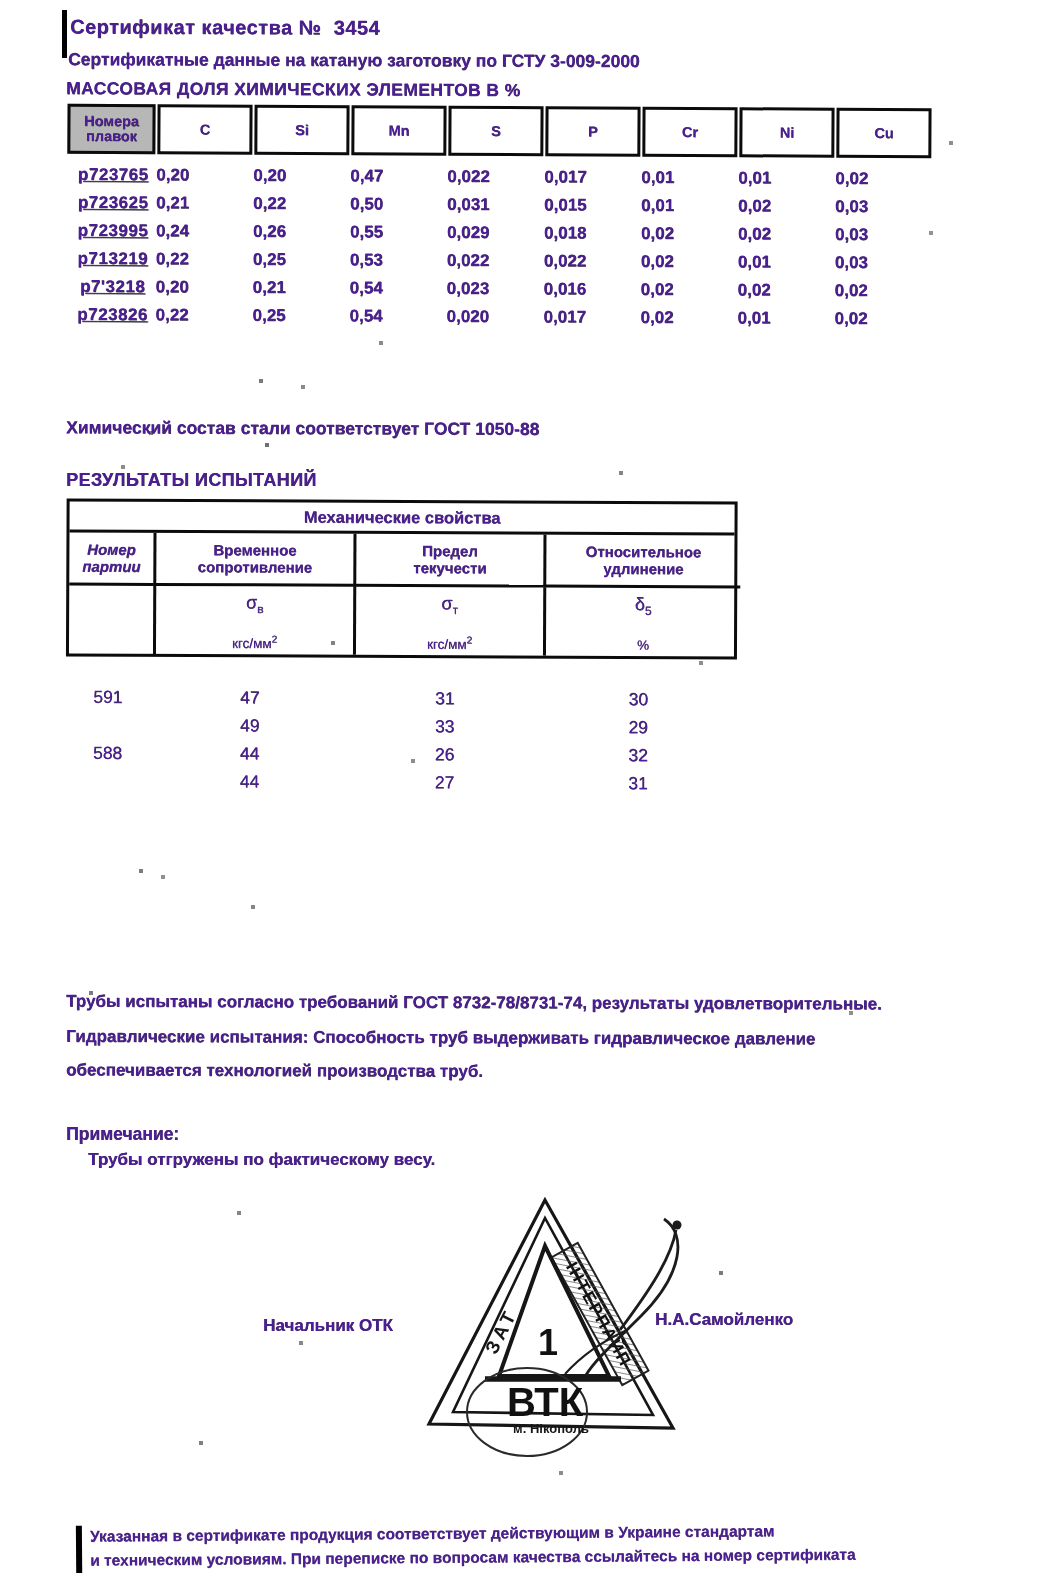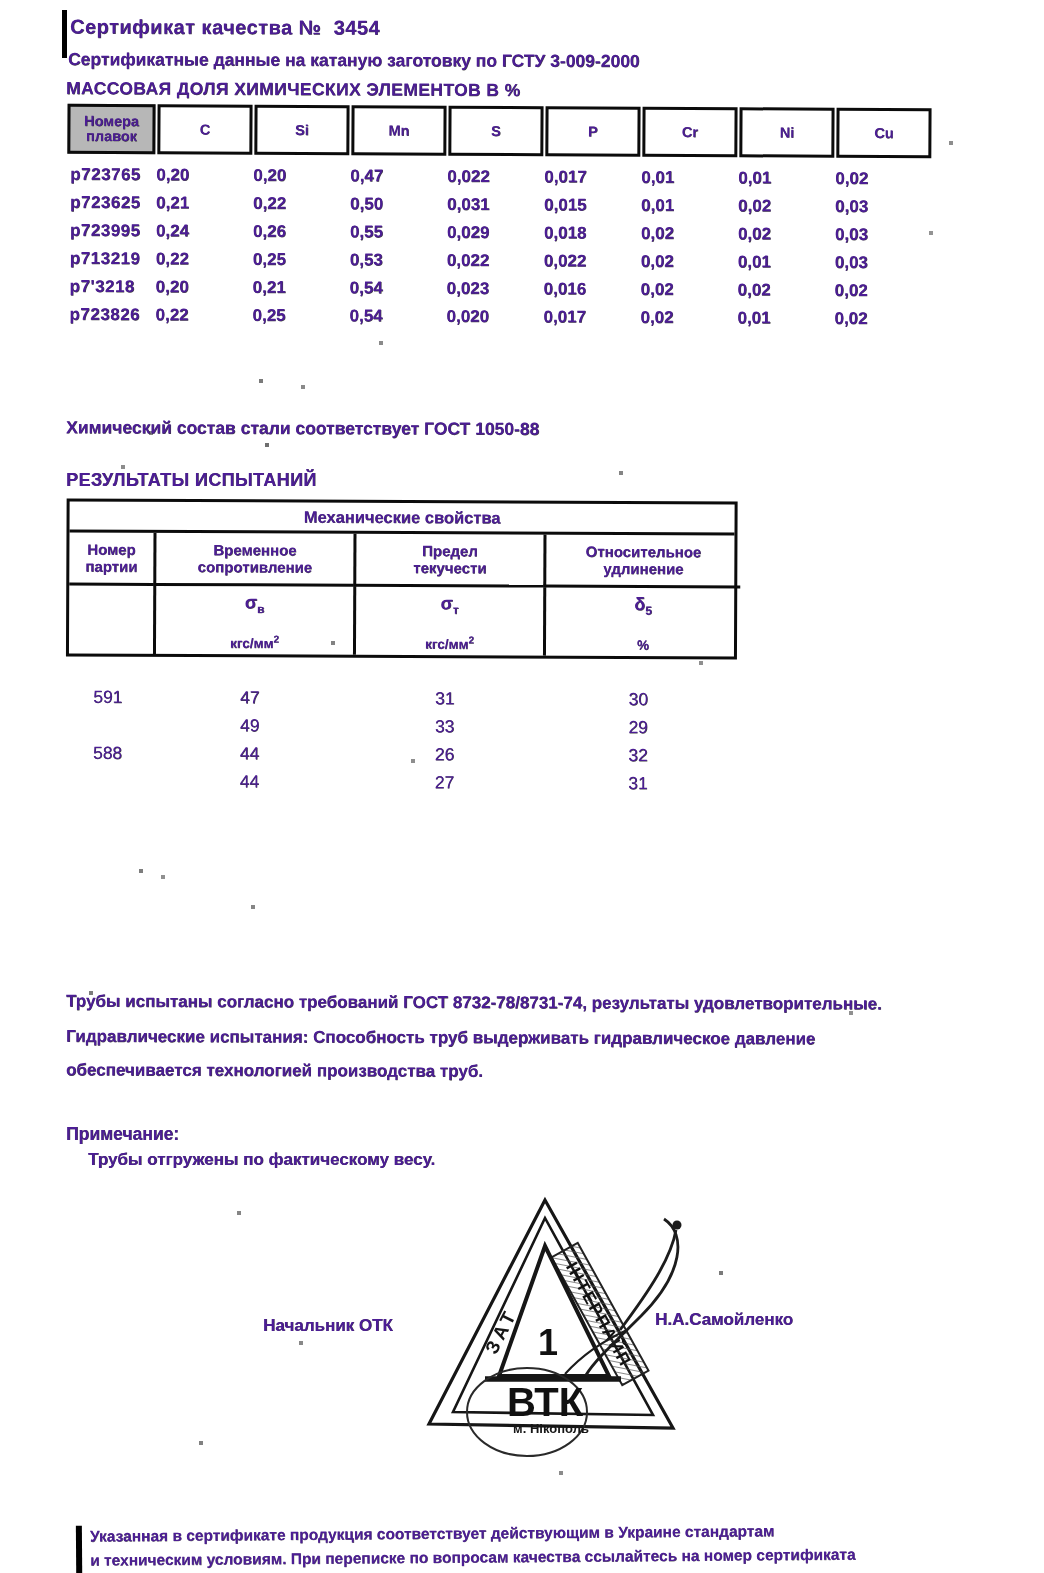--- a/index.html
+++ b/index.html
@@ -19,41 +19,41 @@
   .chem-head{display:grid;grid-template-columns:90px repeat(8,97px);}
   .chem-head .hcell{
     border:3px solid #0b0b0b;margin:0 1px;height:44px;display:flex;align-items:center;
     justify-content:center;text-align:center;font-weight:700;font-size:14.5px;line-height:15px;
     background:#fff;text-shadow:0.4px 0.4px 0.5px rgba(0,0,0,.7);
   }
   .chem-head .hcell.shaded{background:#b7b7b7;}
   .chem-rows{display:grid;grid-template-columns:90px repeat(8,97px);row-gap:8px;margin-top:11px;}
   .chem-rows .cell{height:20px;font-weight:700;font-size:17px;text-align:left;
        text-shadow:0.4px 0.4px 0.5px rgba(0,0,0,.75);}
-  .chem-rows .cell.melt{text-align:left;padding-left:4px;letter-spacing:.5px;}
+  .chem-rows .cell.melt{text-align:center;padding-left:4px;letter-spacing:.5px;text-decoration:underline;}
 
   .note1{left:66px;top:418px;font-size:17.5px;transform:rotate(.2deg);}
   .note2{left:66px;top:470px;font-size:18px;letter-spacing:.4px;}
 
   
   .mech-wrap{position:absolute;left:66px;top:500px;width:671px;transform:rotate(.25deg);}
   .mech-box{border:3px solid #0b0b0b;}
   .mech-span{height:28px;display:flex;align-items:center;justify-content:center;
     font-weight:700;font-size:16.5px;border-bottom:3px solid #0b0b0b;
     text-shadow:0.4px 0.4px 0.5px rgba(0,0,0,.7);}
   .mech-head{display:grid;grid-template-columns:84px 200px 190px 197px;}
   .mech-head .mcell{border-left:3px solid #0b0b0b;border-bottom:3px solid #0b0b0b;
     height:50px;display:flex;align-items:center;justify-content:center;text-align:center;
     font-weight:700;font-size:15px;line-height:17px;
     text-shadow:0.4px 0.4px 0.5px rgba(0,0,0,.7);}
-  .mech-head .mcell:first-child{border-left:none;}
+  .mech-head .mcell:first-child{border-left:none;font-style:italic;}
   .mech-units{display:grid;grid-template-columns:84px 200px 190px 197px;}
   .mech-units .ucell{border-left:3px solid #0b0b0b;height:68px;display:flex;
     flex-direction:column;align-items:center;justify-content:space-between;
-    padding:6px 0 4px 0;box-sizing:border-box;font-weight:700;
+    padding:6px 0 4px 0;box-sizing:border-box;font-weight:400;
     text-shadow:0.4px 0.4px 0.5px rgba(0,0,0,.7);}
   .mech-units .ucell:first-child{border-left:none;}
   .sym{font-size:18px;} .sym sub{font-size:12px;} 
   .unit{font-size:13.5px;} .unit sup{font-size:10px;}
   .mech-rows{display:grid;grid-template-columns:84px 200px 190px 197px;row-gap:7px;margin-top:30px;}
   .mech-rows .cell{height:21px;font-weight:400;font-size:17.5px;text-align:center;
     text-shadow:0.4px 0.4px 0.5px rgba(0,0,0,.75);}
 
   .b1{left:66px;top:993px;font-size:17px;transform:rotate(.2deg);}
   .b2{left:66px;top:1028px;font-size:17px;transform:rotate(.2deg);}

